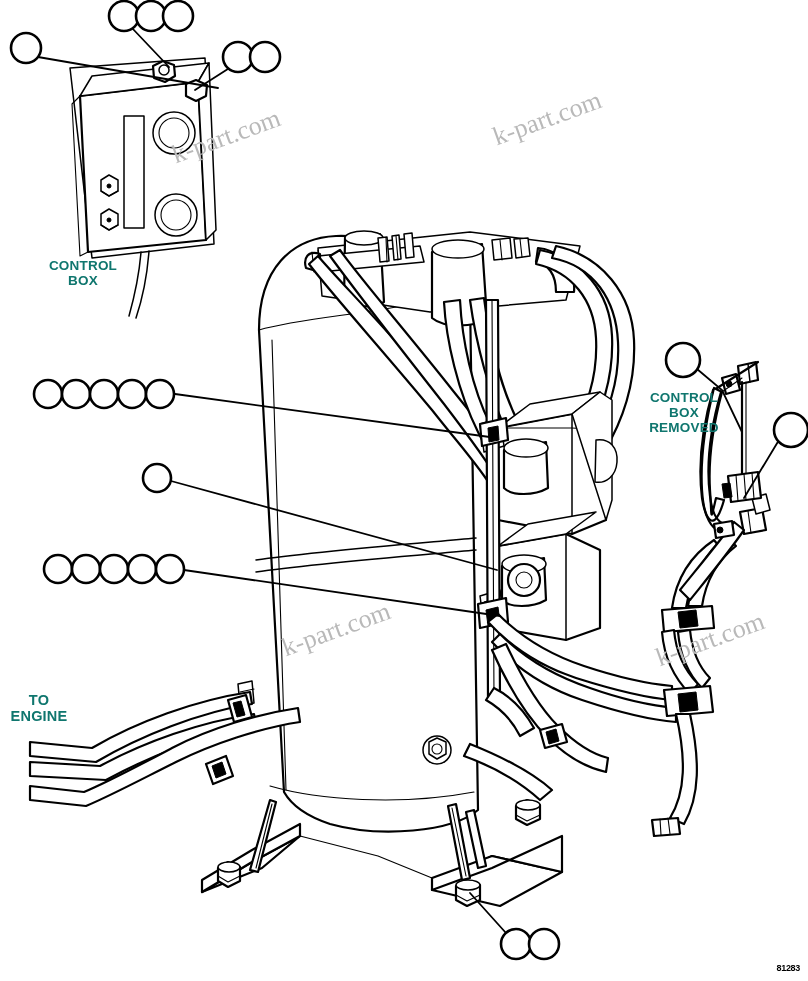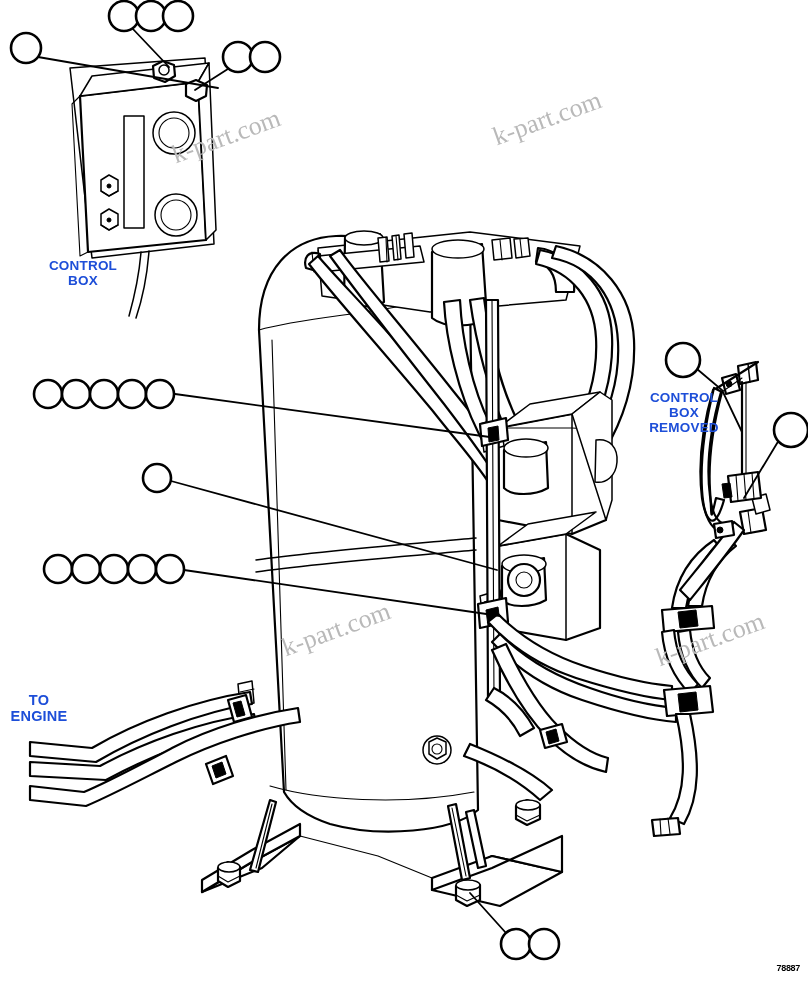--- a/index.html
+++ b/index.html
@@ -21,21 +21,21 @@
   #artboard {
     position: absolute;
     left: 0; top: 0;
     width: 808px;
     height: 981px;
   }
   .label {
     position: absolute;
     font-family: "Liberation Sans", sans-serif;
     font-weight: bold;
-    color: #1d4ed8;
+    color: #0f766e;
     line-height: 1.12;
     letter-spacing: 0.2px;
     white-space: pre-line;
     user-select: none;
   }
   .label.ctl-box {
     left: 18px;
     top: 258px;
     width: 130px;
     text-align: center;
@@ -515,15 +515,15 @@
   <div class="label ctl-box">CONTROL
 BOX</div>
 
   <div class="label ctl-box-removed">CONTROL
 BOX
 REMOVED</div>
 
   <div class="label to-engine">TO
 ENGINE</div>
 
-  <div class="fig-number">78887</div>
+  <div class="fig-number">81283</div>
 
 </div>
 
 </body></html>

